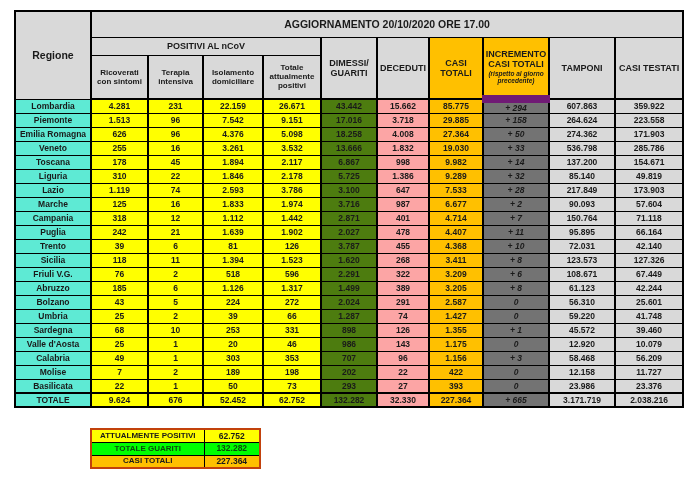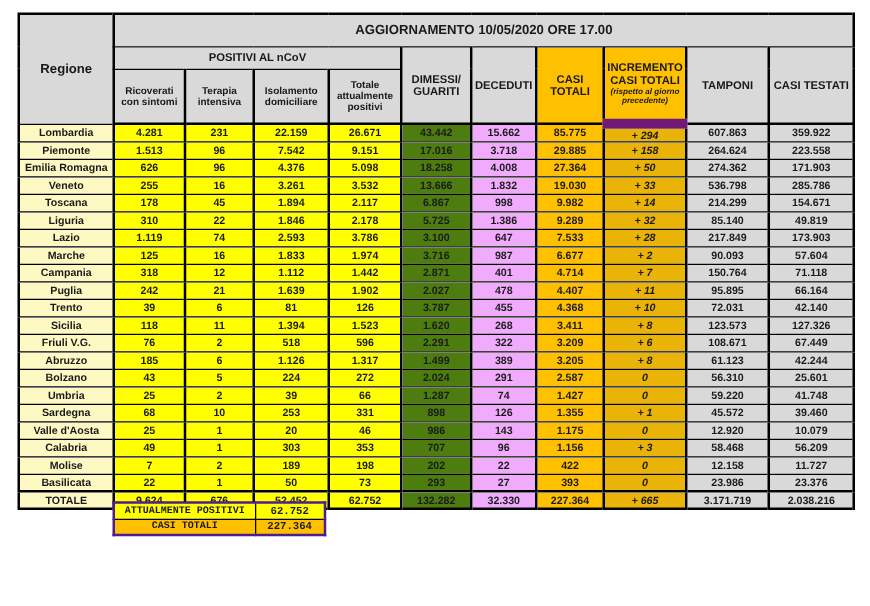--- a/index.html
+++ b/index.html
@@ -21,34 +21,33 @@
   table.main thead th { background: #d9d9d9; font-weight: bold; }
   tr.title-row th { height: 26px; font-size: 10.5px; }
   tr.group-row th { height: 18px; font-size: 9px; }
   tr.sub-row th { height: 44px; font-size: 8px; line-height: 1.15; border-bottom: 2px solid #000; }
   th.h-regione { font-size: 9.5px; }
   th.h-gold { background: #ffc000 !important; }
   .inc-note { display: block; font-weight: bold; font-style: italic; font-size: 6.5px; line-height: 1.1; margin-top: 1px; }
 
   table.main tbody tr { height: 14px; }
   table.main tbody td { font-size: 8.5px; font-weight: bold; line-height: 1; }
-  td.c-reg { background: #fef9c3; font-size: 8.5px; }
+  td.c-reg { background: #5eead4; font-size: 8.5px; }
   td.c-yel { background: #ffff00; }
   td.c-grn { background: #4d7c0f; color: #0b4a0b; }
-  td.c-red { background: #f0abfc; color: #7f0000; }
+  td.c-red { background: #fca5a5; color: #7f0000; }
   td.c-gld { background: #ffc000; }
-  td.c-inc { background: #eab308; font-style: italic; }
+  td.c-inc { background: #737373; font-style: italic; }
   td.c-gry { background: #d9d9d9; }
   tr.totale-row td { border-top: 2px solid #000; }
 
   table.legend {
-    position: absolute; left: 90px; top: 401px; width: 169px;
+    position: absolute; left: 90px; top: 428px; width: 169px;
     border-collapse: collapse; table-layout: fixed;
-    border: 2px solid #4c1d95;
-    font-family: Liberation Mono, monospace;
+    border: 2px solid #c2410c;
   }
   table.legend td {
     border: 1px solid #000; height: 13px;
     font-size: 8px; font-weight: bold; text-align: center;
     vertical-align: middle; line-height: 1; color: #1a1a1a;
   }
   table.legend td.lg-val { font-size: 8.5px; }
 </style>
 </head>
 <body>
@@ -65,21 +64,21 @@
         <col style="width:56px">
         <col style="width:52px">
         <col style="width:54px">
       <col style="width:66px">
         <col style="width:66px">
         <col style="width:68px">
     </colgroup>
     <thead>
       <tr class="title-row">
         <th class="h-regione" rowspan="3">Regione</th>
-        <th colspan="10">AGGIORNAMENTO 10/05/2020 ORE 17.00</th>
+        <th colspan="10">AGGIORNAMENTO 20/10/2020 ORE 17.00</th>
       </tr>
       <tr class="group-row">
         <th colspan="4">POSITIVI AL nCoV</th>
         <th rowspan="2" style="border-bottom:2px solid #000">DIMESSI/ GUARITI</th>
         <th rowspan="2" style="border-bottom:2px solid #000">DECEDUTI</th>
         <th rowspan="2" class="h-gold" style="border-bottom:2px solid #000">CASI TOTALI</th>
         <th rowspan="2" class="h-gold" style="border-bottom:8px solid #701a75">
           <span>INCREMENTO CASI TOTALI</span>
           <span class="inc-note">(rispetto al giorno precedente)</span>
         </th>
@@ -149,21 +148,21 @@
         <tr>
           <td class="c-reg">Toscana</td>
           <td class="c-yel">178</td>
           <td class="c-yel">45</td>
           <td class="c-yel">1.894</td>
           <td class="c-yel">2.117</td>
           <td class="c-grn">6.867</td>
           <td class="c-red">998</td>
           <td class="c-gld">9.982</td>
           <td class="c-inc">+ 14</td>
-          <td class="c-gry">214.299</td>
+          <td class="c-gry">137.200</td>
           <td class="c-gry">154.671</td>
         </tr>
         <tr>
           <td class="c-reg">Liguria</td>
           <td class="c-yel">310</td>
           <td class="c-yel">22</td>
           <td class="c-yel">1.846</td>
           <td class="c-yel">2.178</td>
           <td class="c-grn">5.725</td>
           <td class="c-red">1.386</td>
@@ -387,19 +386,23 @@
     <colgroup>
         <col style="width:113px">
         <col style="width:56px">
       </colgroup>
     <tbody>
         <tr>
           <td style="background: rgb(255, 255, 0); color: rgb(26, 26, 26);">ATTUALMENTE POSITIVI</td>
           <td class="lg-val" style="background: rgb(255, 255, 0); color: rgb(26, 26, 26);">62.752</td>
         </tr>
         <tr>
+          <td style="background: rgb(0, 255, 0); color: rgb(11, 74, 11);">TOTALE GUARITI</td>
+          <td class="lg-val" style="background: rgb(0, 255, 0); color: rgb(11, 74, 11);">132.282</td>
+        </tr>
+        <tr>
           <td style="background: rgb(255, 192, 0); color: rgb(26, 26, 26);">CASI TOTALI</td>
           <td class="lg-val" style="background: rgb(255, 192, 0); color: rgb(26, 26, 26);">227.364</td>
         </tr>
       </tbody>
   </table>
 
 </div>
 
 </body></html>

